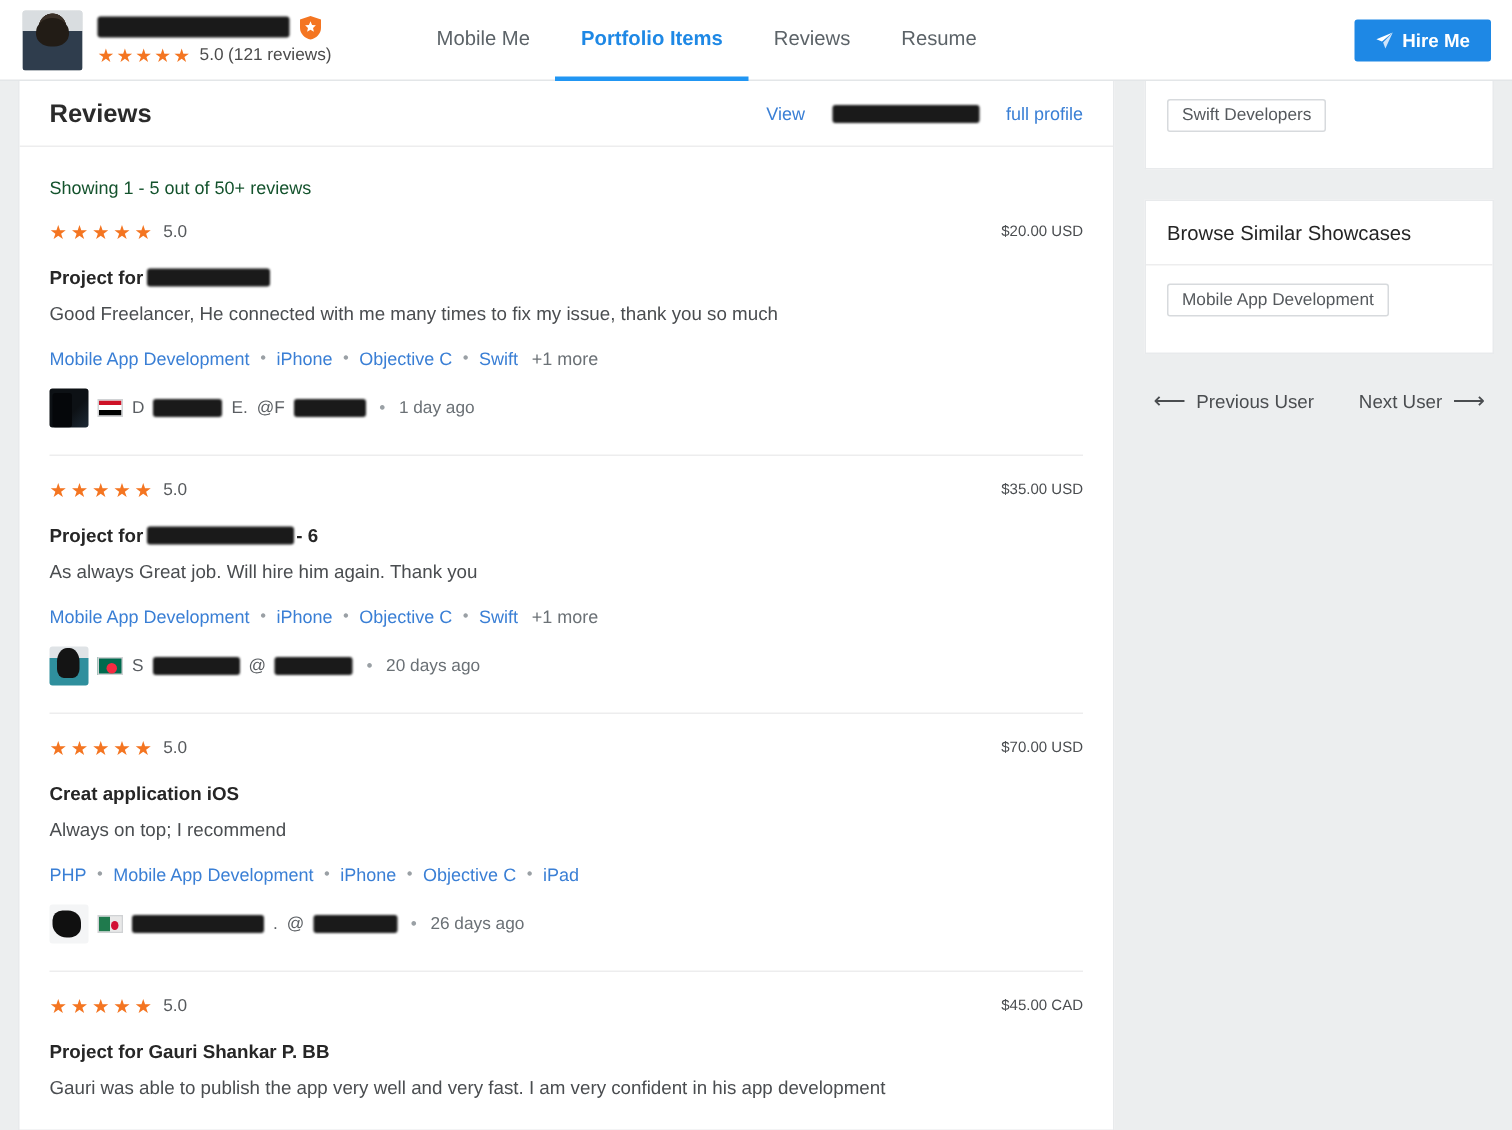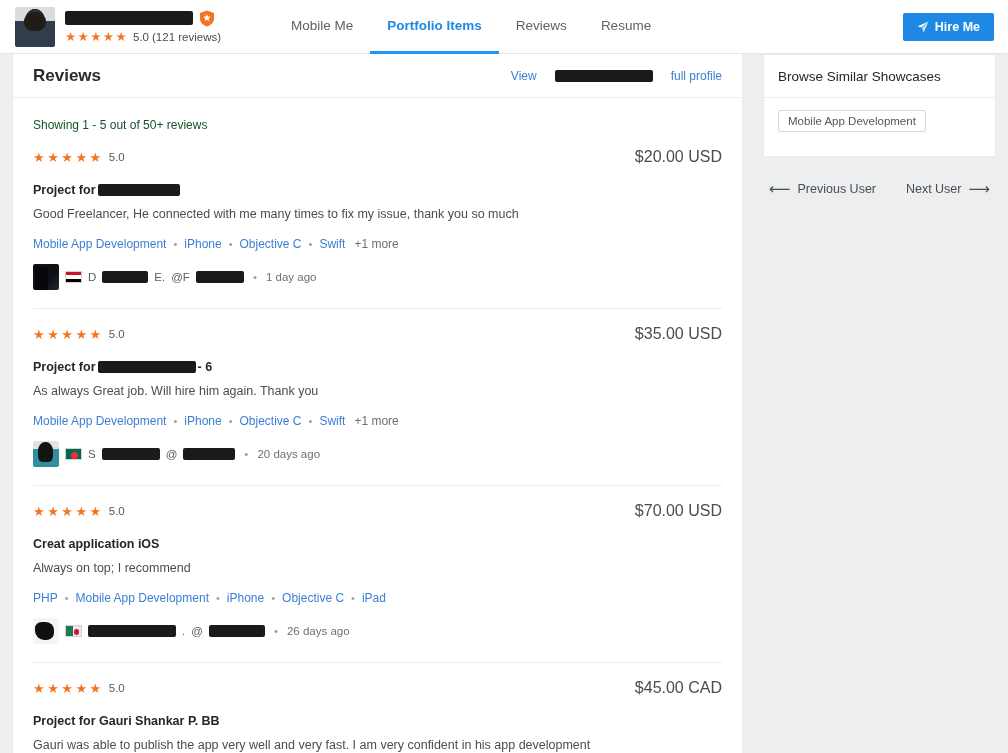--- a/index.html
+++ b/index.html
@@ -127,21 +127,21 @@
     border-bottom: 1px solid #ededee;
     position: relative;
   }
   .review-item:last-child { border-bottom: none; }
   .rev-top {
     display: flex; align-items: center; justify-content: space-between;
   }
   .rev-stars-wrap { display: flex; align-items: center; gap: 5px; }
   .rev-stars { color: #f47521; font-size: 13px; letter-spacing: 2.5px; line-height: 1; }
   .rev-score { font-size: 11.5px; color: #56595c; }
-  .rev-price { font-size: 16px; color: #4a4d50; }
+  .rev-price { font-size: 10px; color: #4a4d50; }
 
   .rev-project {
     margin-top: 17px;
     font-size: 12.5px; font-weight: bold; color: #262626;
     display: flex; align-items: center; gap: 0px;
   }
   .pr-redact { height: 12px; margin: 0 2px; }
   .rev-text {
     margin-top: 8px;
     font-size: 12.5px; color: #4a4d50; line-height: 1.45;
@@ -410,20 +410,25 @@
           <div class="rev-project">
             <span>Project for Gauri Shankar P. BB</span>
           </div>
           <div class="rev-text">Gauri was able to publish the app very well and very fast. I am very confident in his app development</div>
         </div>
       </div>
   </section>
 
   <aside class="sidebar">
 
+    <div class="side-card cut">
+      <div class="side-card-body">
+        <span class="chip">Swift Developers</span>
+      </div>
+    </div>
 
     <div class="side-card">
       <div class="side-card-head">Browse Similar Showcases</div>
       <div class="side-card-body">
         <div>
           <span class="chip">Mobile App Development</span>
         </div>
       </div>
     </div>
 

